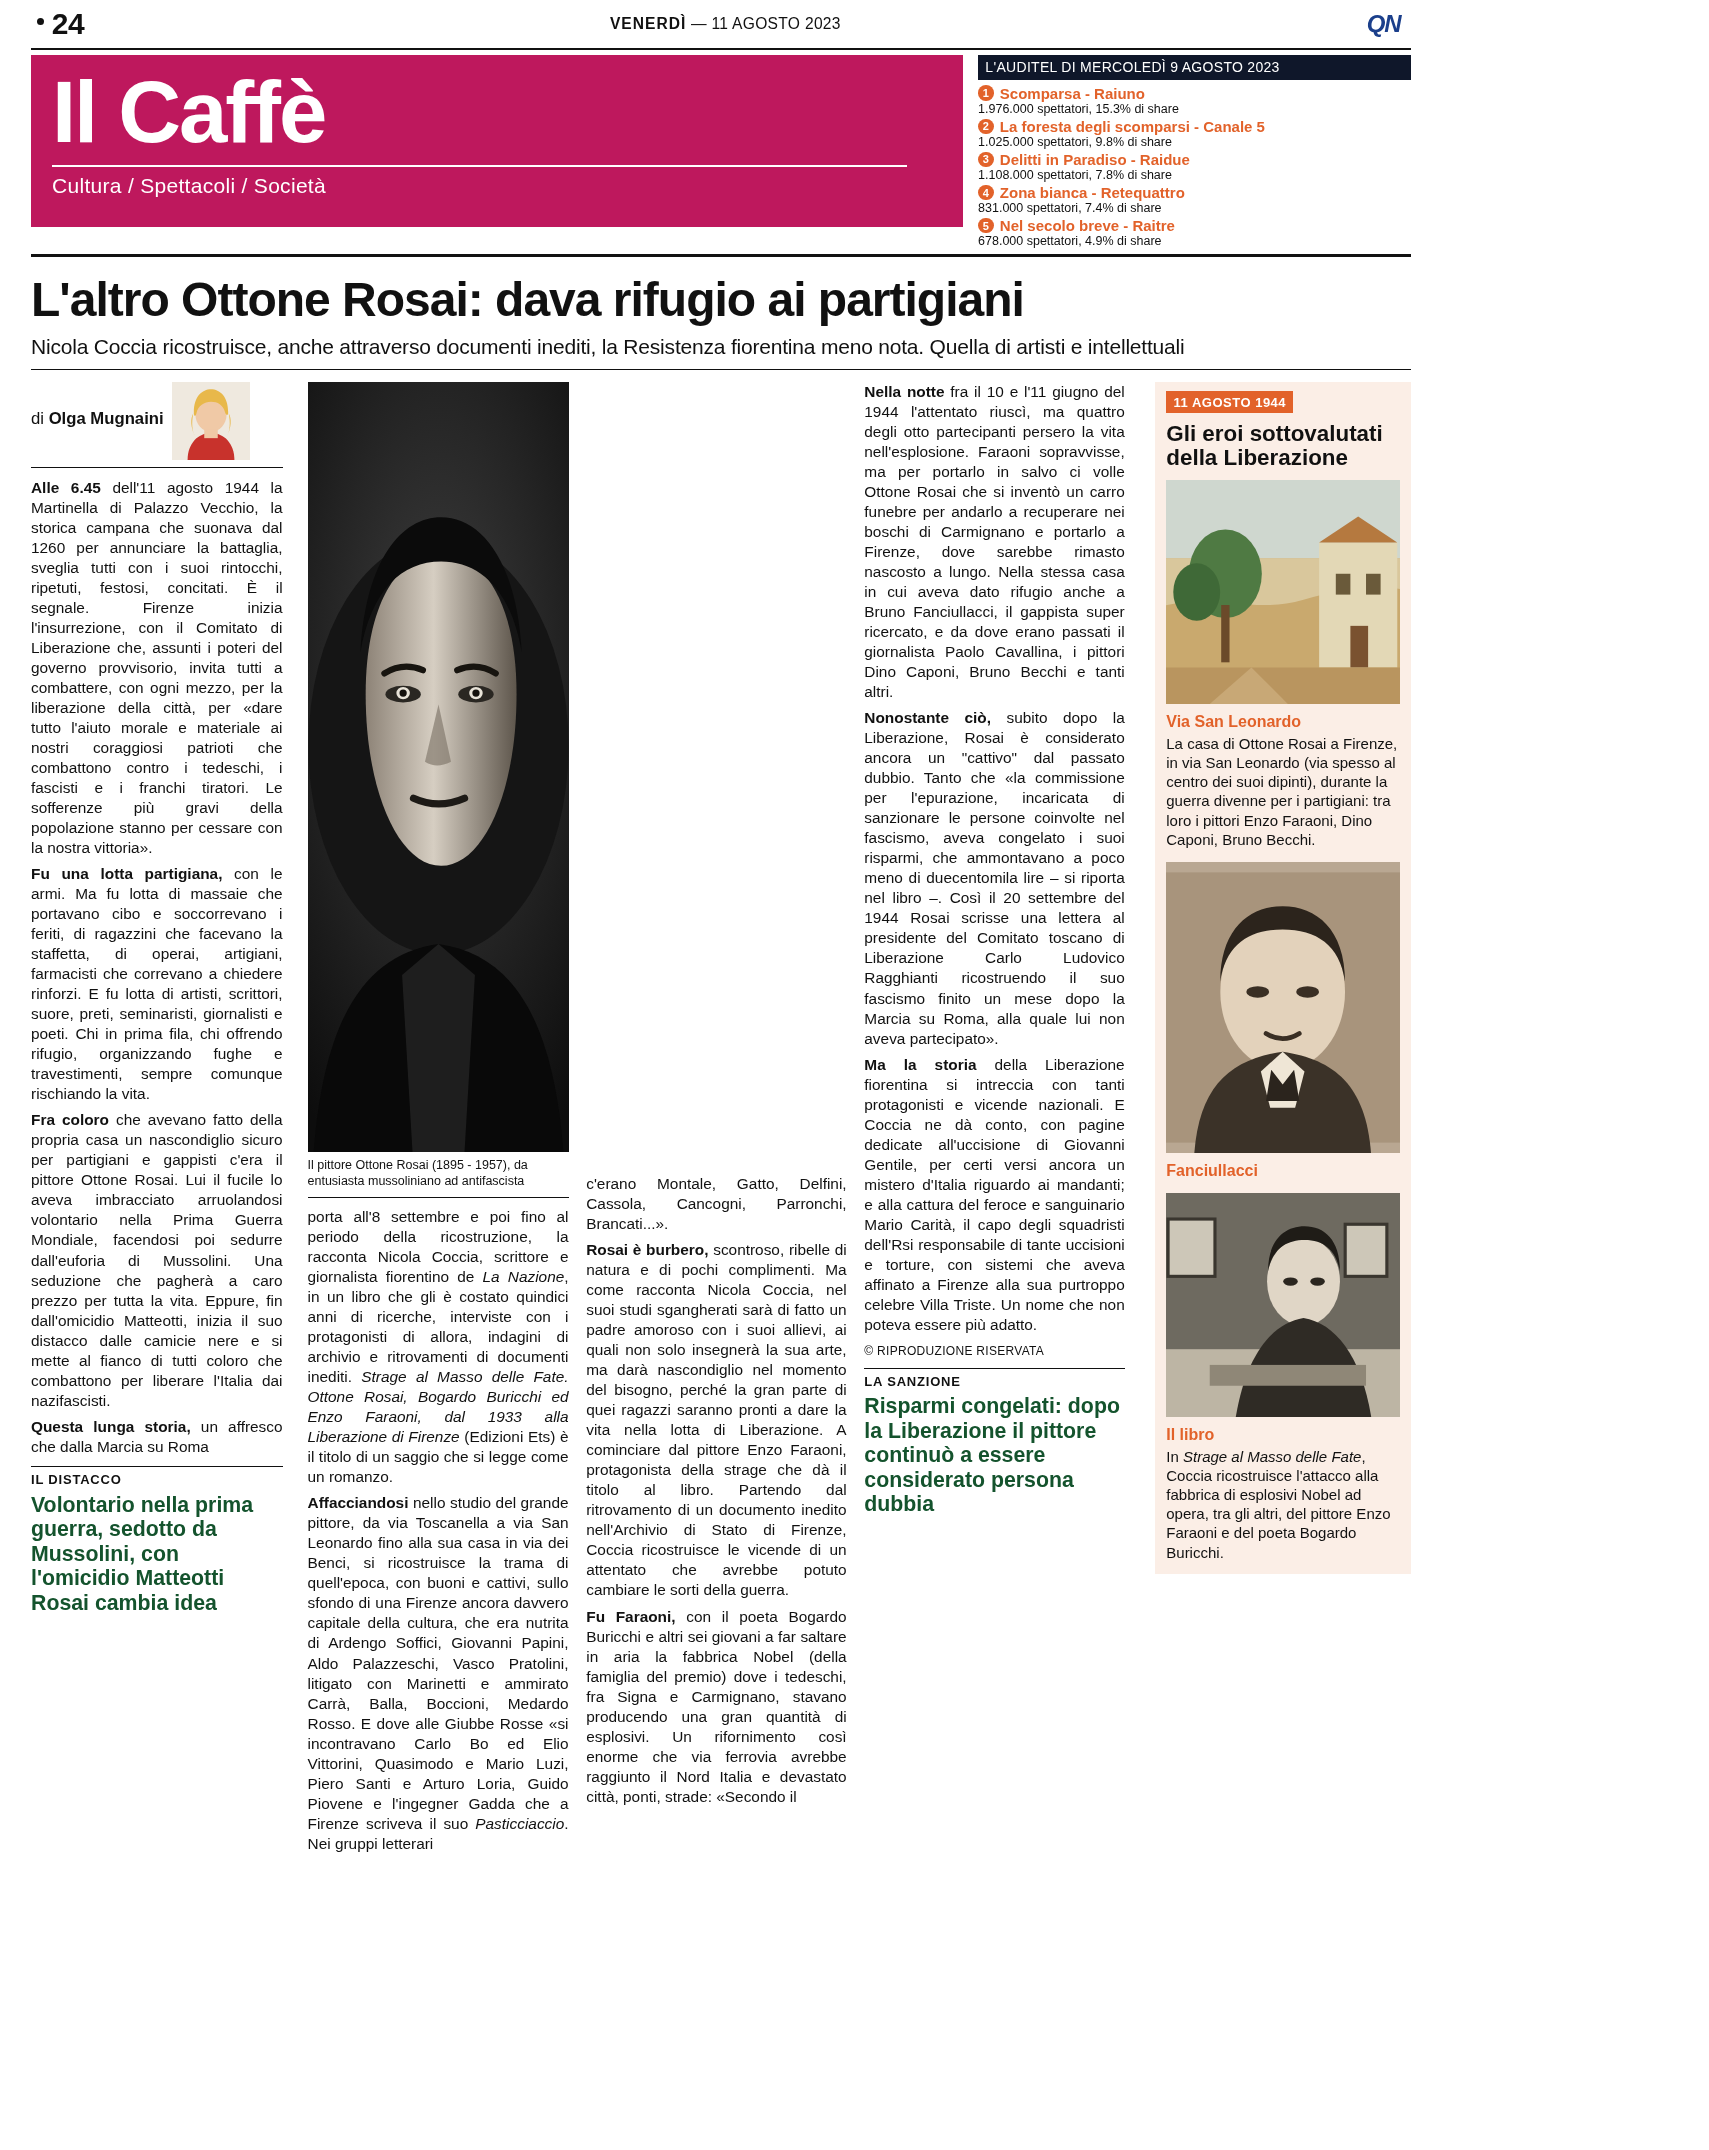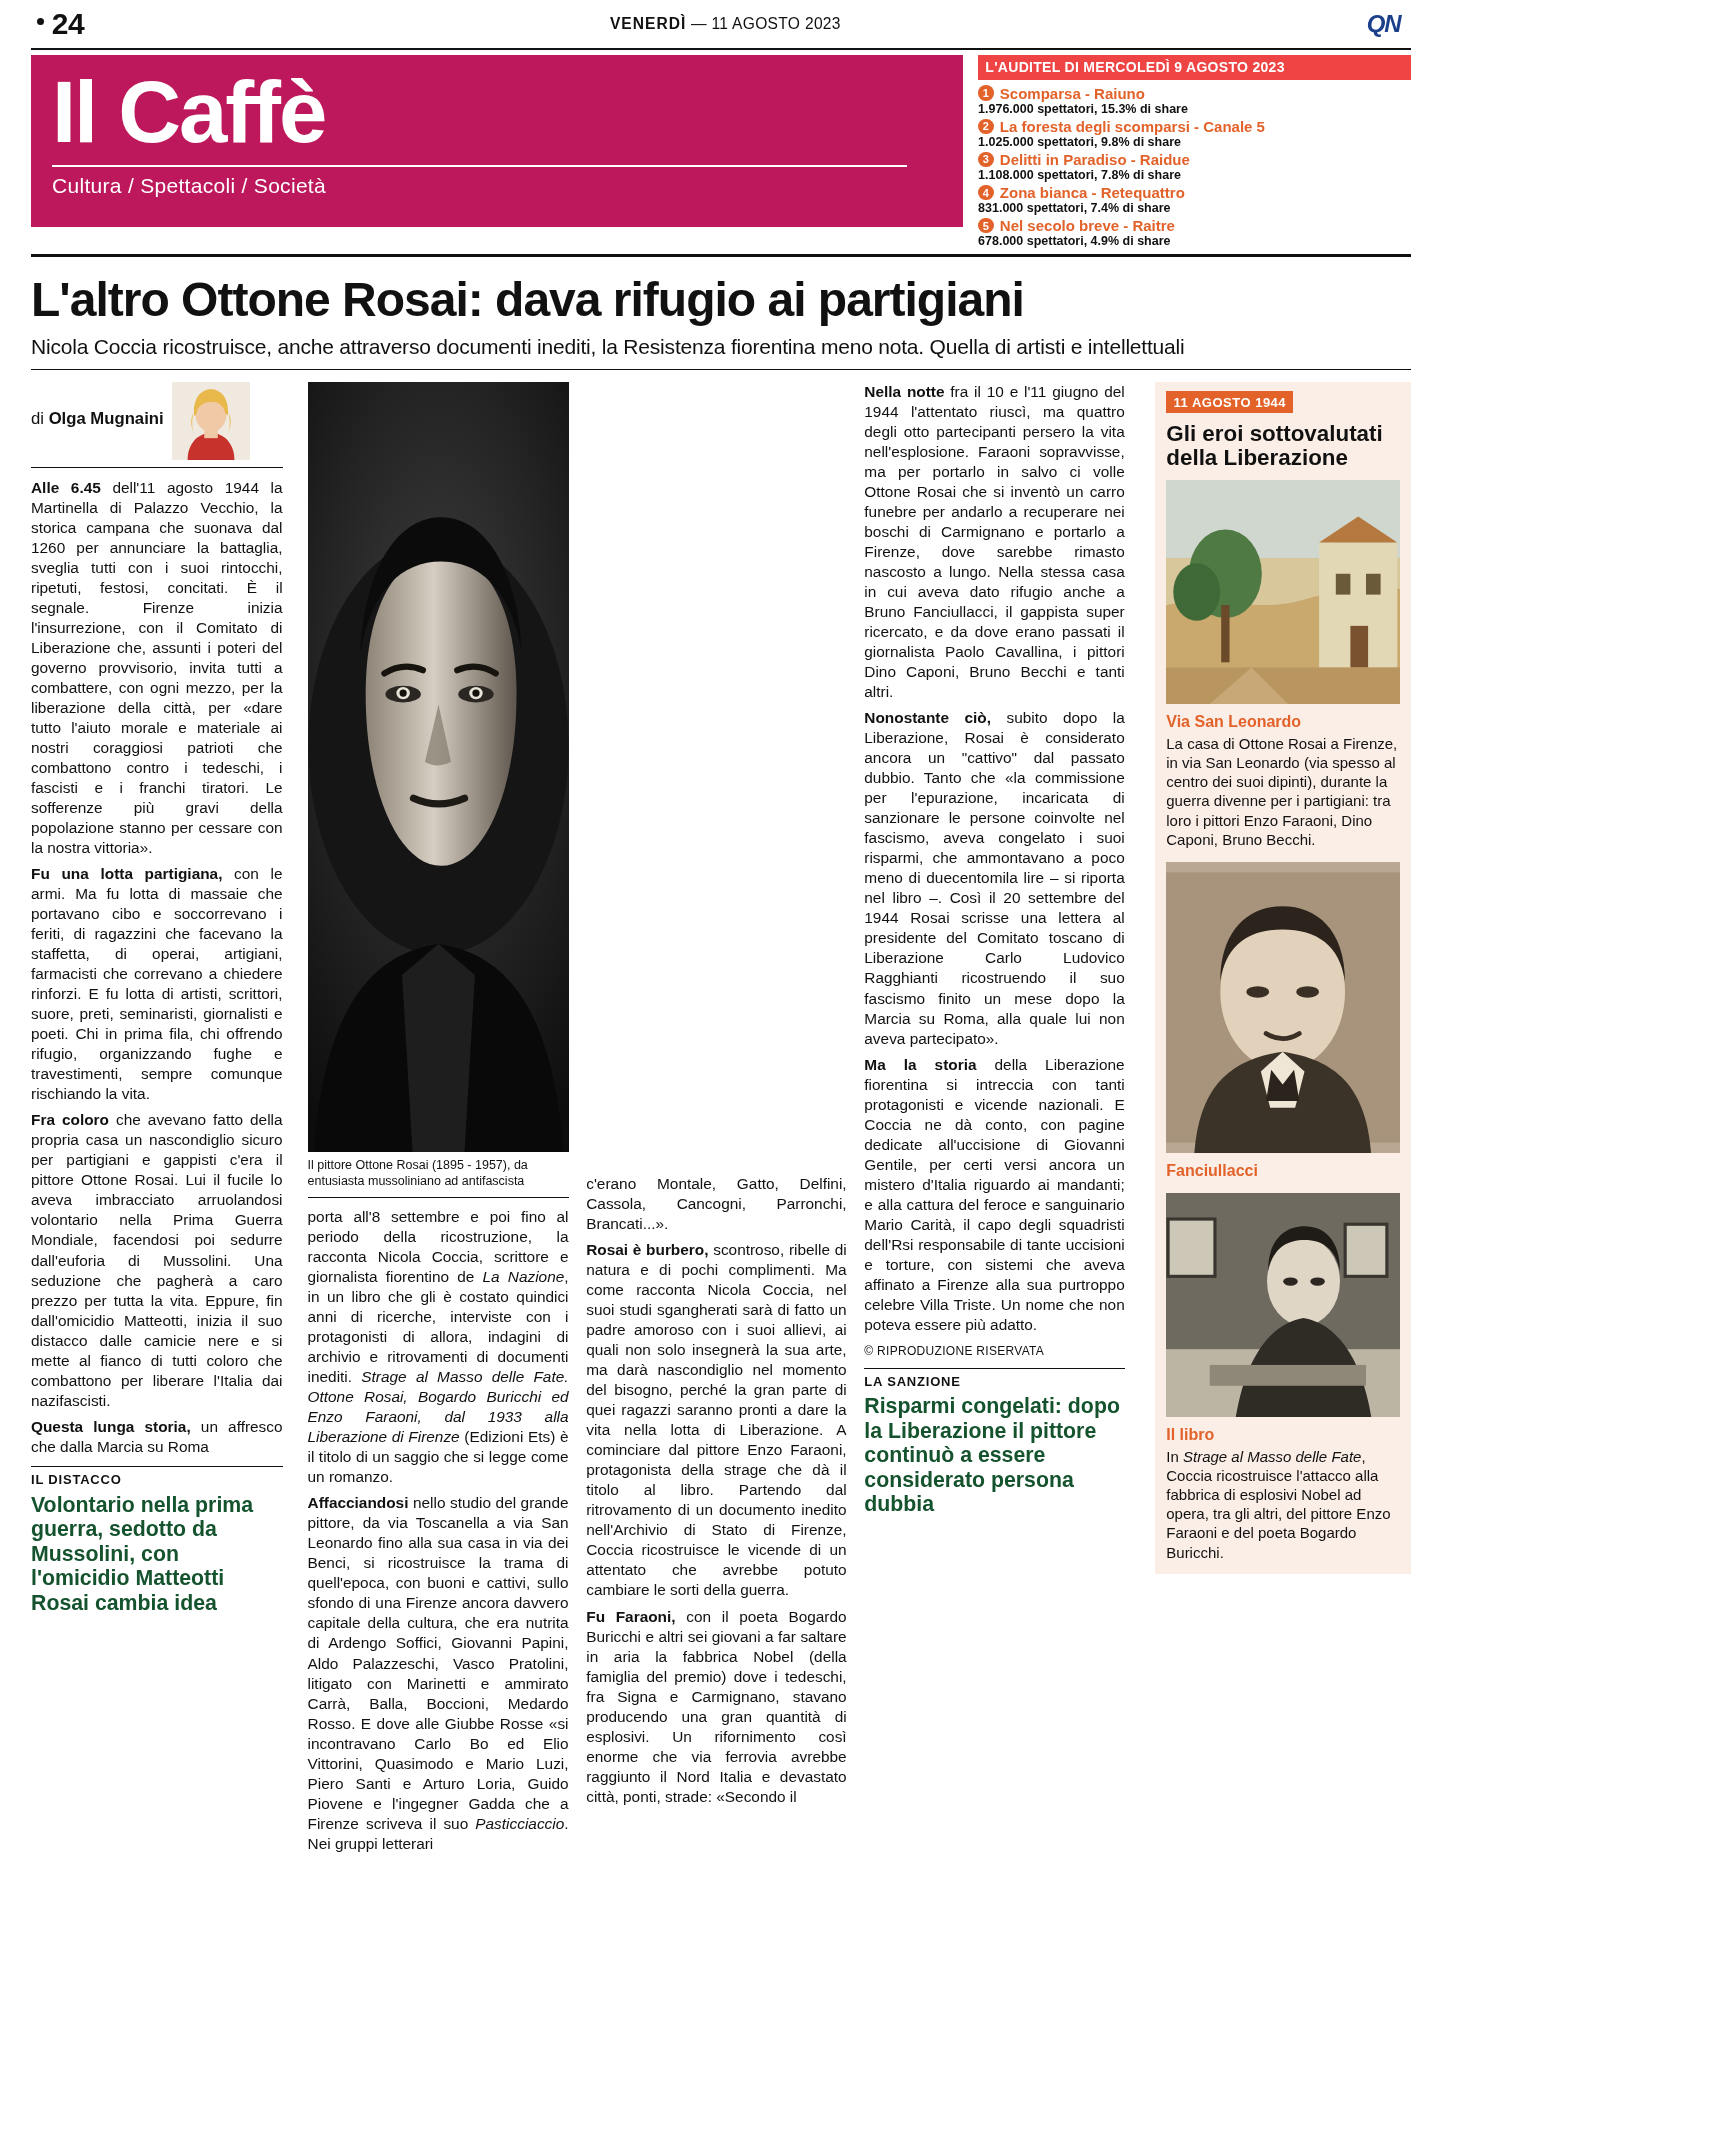--- a/index.html
+++ b/index.html
@@ -41,33 +41,33 @@
     font-size:87px; font-weight:bold; letter-spacing:-2.1px; line-height:1.0;
     margin:0; padding-top:3.1px;
   }
   .mast-rule { height:1.6px; background:#fff; margin: 10.4px 0 7.3px 0; width:96%;}
   .mast-sub { font-size:21px; letter-spacing:0.3px; }
 
   .mast-right {
     width: 528px; margin-left:0; padding-left:14.6px;
   }
   .auditel-head {
-    background:#ef4444; color:#fff; font-weight:bold; font-size:14px;
+    background:#0f172a; color:#fff; font-weight:normal; font-size:14px;
     letter-spacing:0.3px; padding:4.2px 7.3px; display:inline-block; width:100%;
   }
   .auditel-list { margin-top:5.2px; }
   .aud-row { margin-bottom: 2.1px; }
   .aud-line1 { display:flex; align-items:center; gap:6.2px; }
   .aud-num {
     width:15.6px; height:15.6px; border-radius:50%; background:#e2622a; color:#fff;
     font-size:11px; font-weight:bold; display:flex; align-items:center; justify-content:center;
     flex:0 0 auto;
   }
   .aud-title { color:#e2622a; font-weight:bold; font-size:15px; }
-  .aud-stats { font-size:12.5px; font-weight:bold; color:#111; margin-left:0; }
+  .aud-stats { font-size:12.5px; font-weight:normal; color:#111; margin-left:0; }
   .rule-under-mast { height:2.6px; background:#111; margin-top:4.2px; }
 
   
   .headline {
     font-size:48px; font-weight:bold; letter-spacing:-1px; line-height:1.05;
     margin: 17.7px 0 0 0;
   }
   .subhead { font-size:21px; margin: 10.4px 0 9.4px 0; letter-spacing:-0.2px; }
   .hr-thin { height:1.6px; background:#111; margin-bottom:11.4px; }
 

